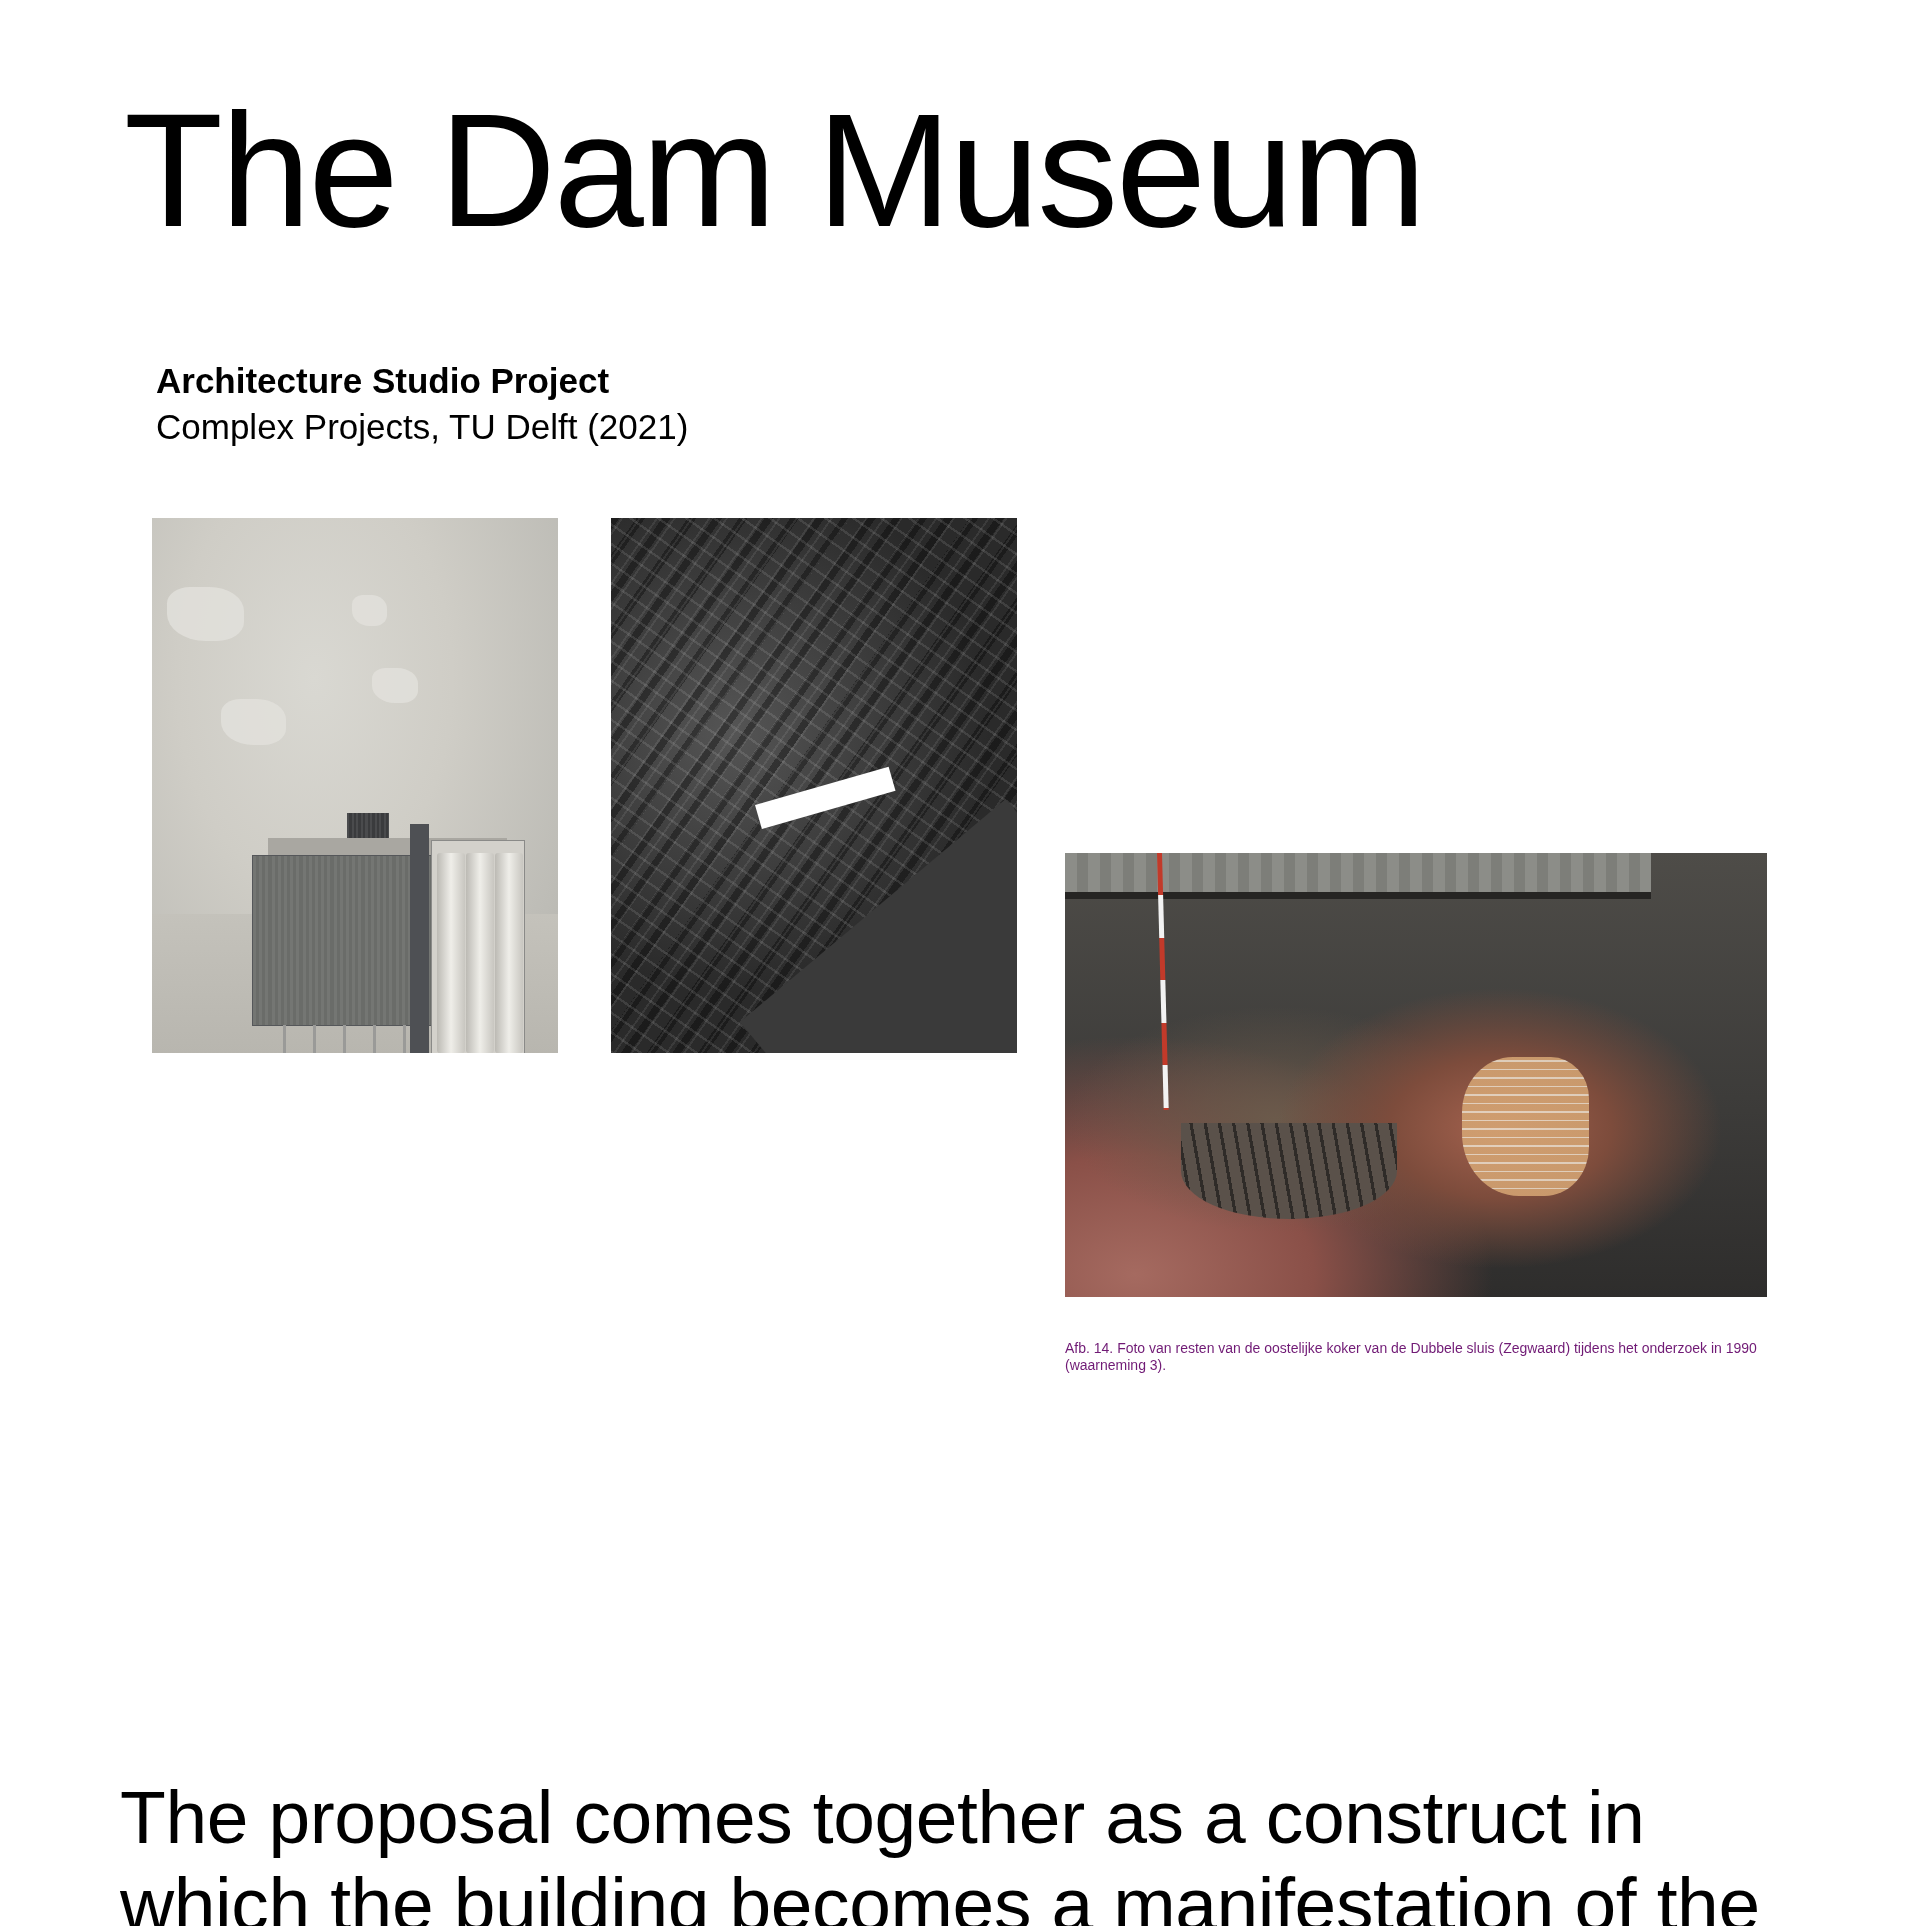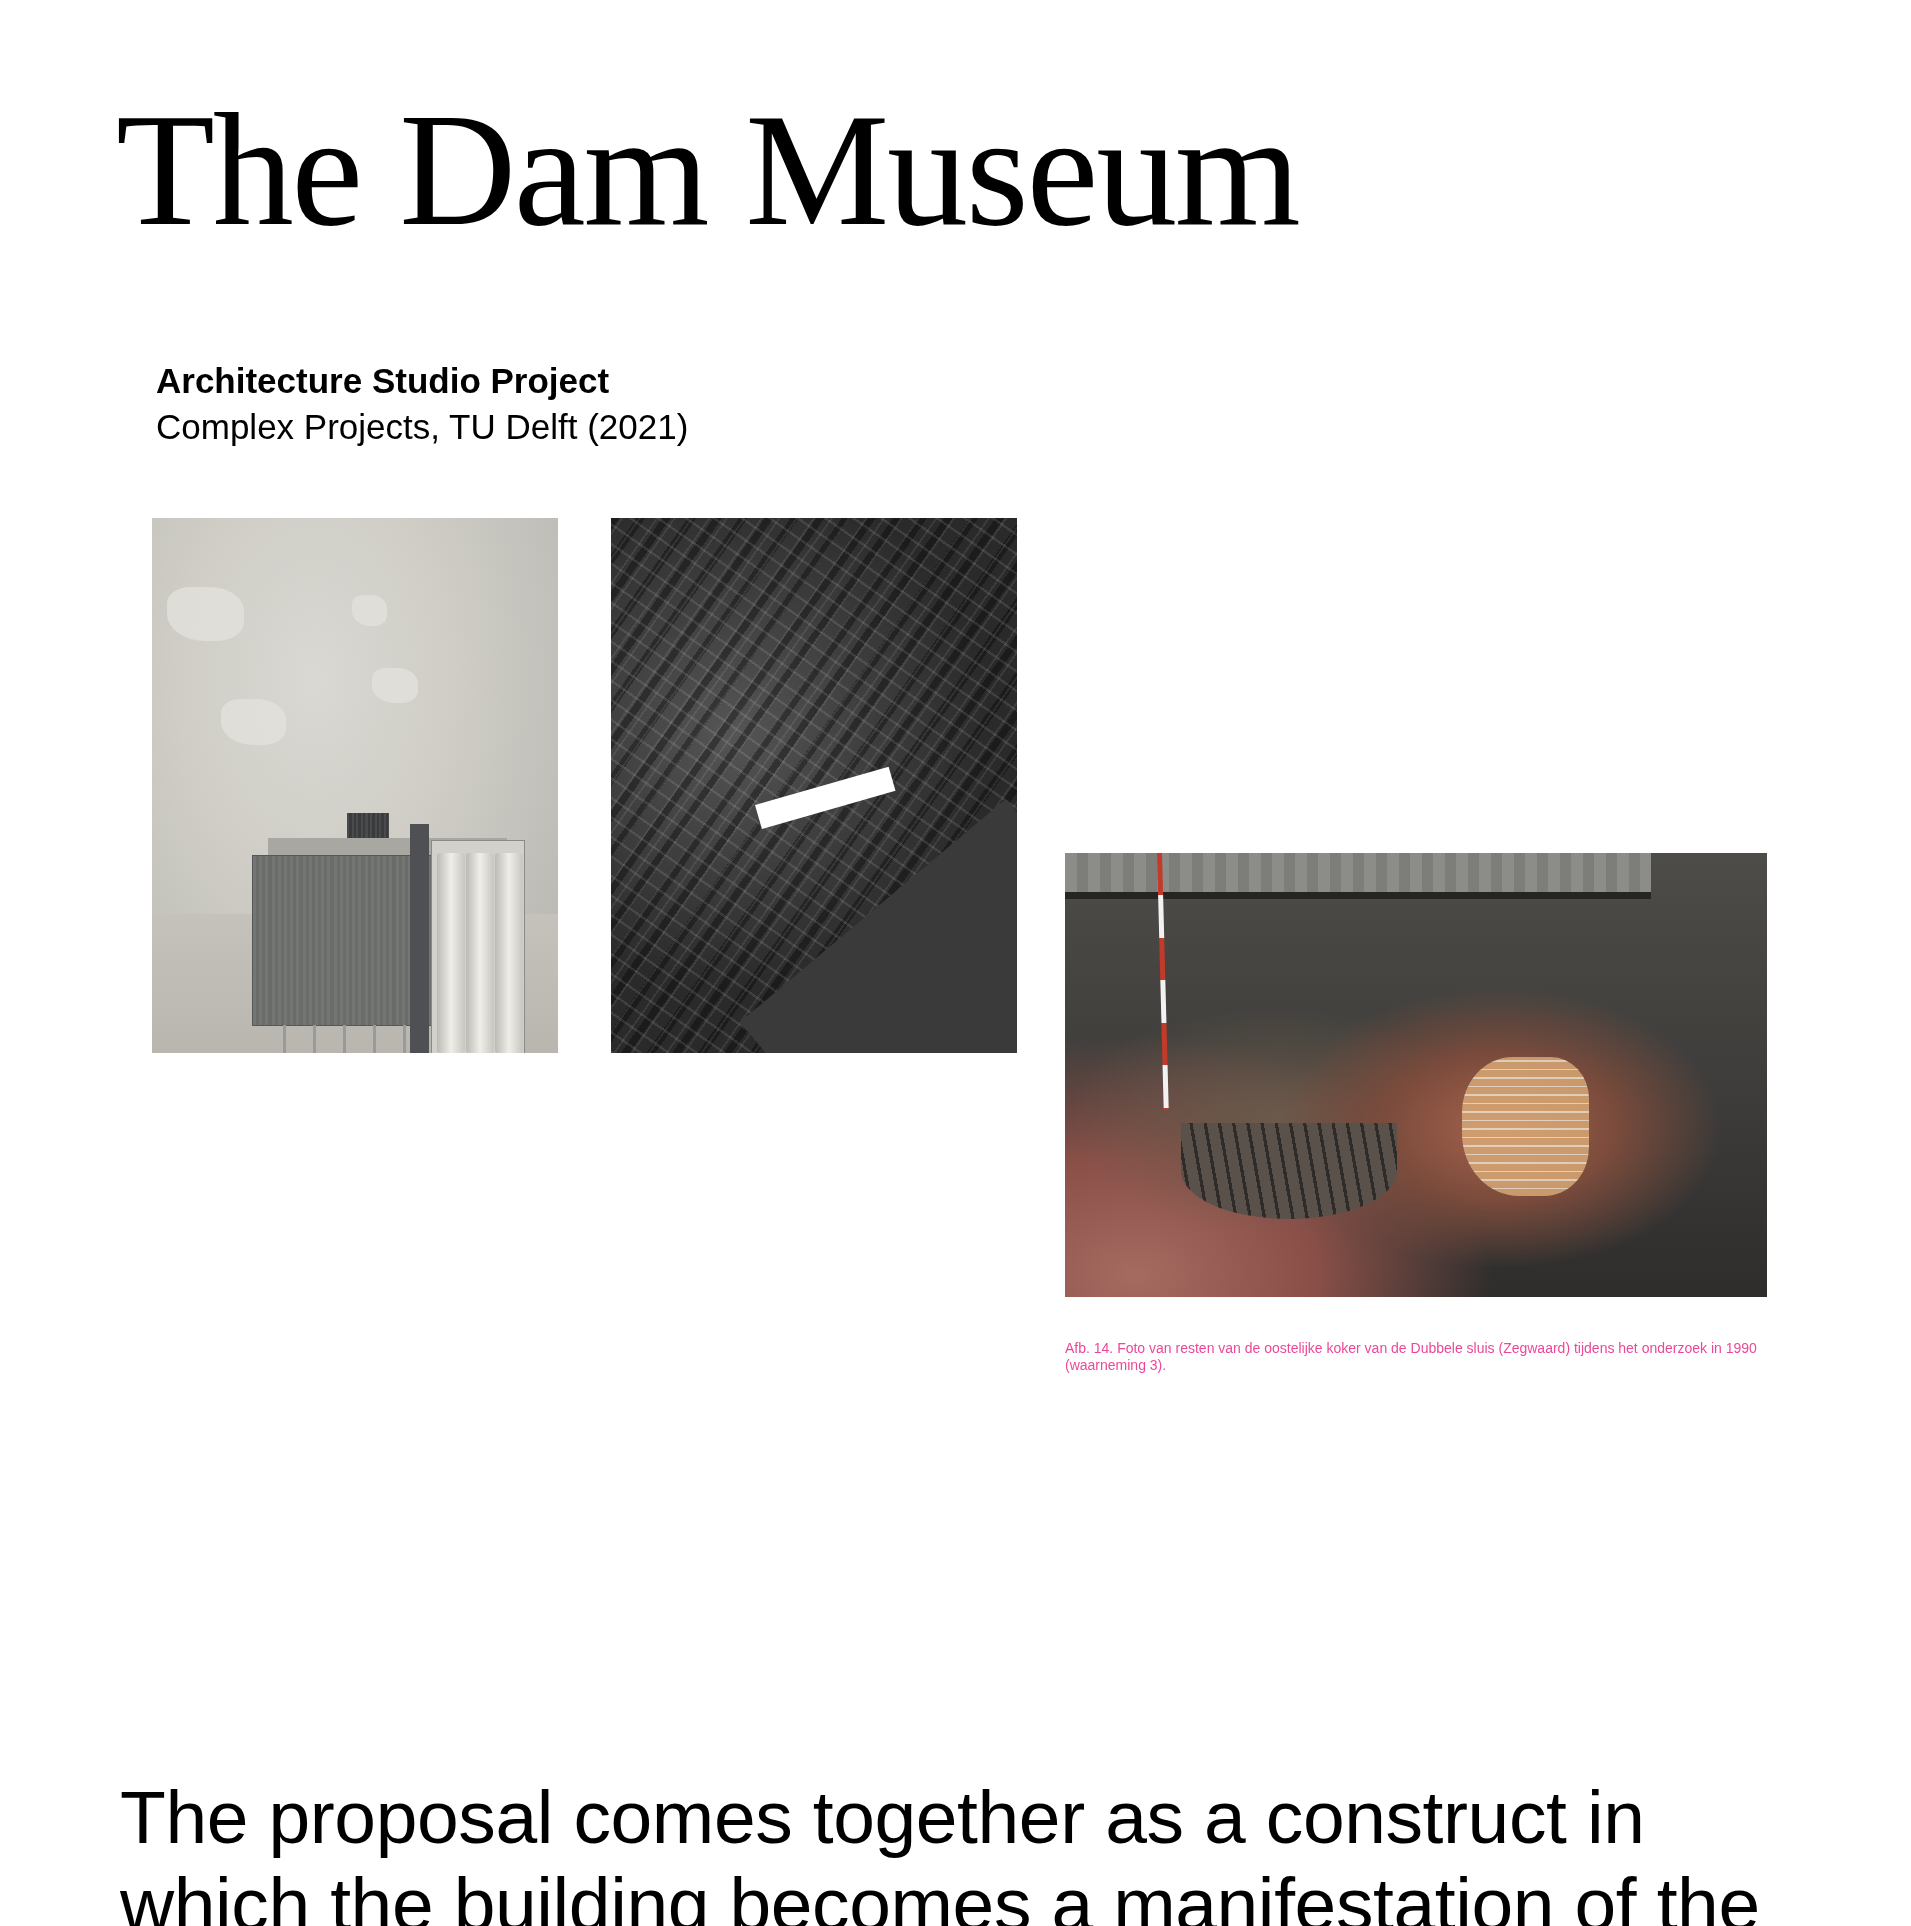--- a/index.html
+++ b/index.html
@@ -1,20 +1,20 @@
 <!DOCTYPE html>
 <html style="font-size:6.2px"><head>
 <meta charset="utf-8">
 <style>
   html, body { margin: 0; padding: 0; background: #ffffff; }
   body { width: 1911px; height: 2703px; position: relative; overflow: hidden;
          font-family: "Liberation Sans", sans-serif; color: #000; }
   .abs { position: absolute; margin-left: 36px; }
 
-  #title { left: 116px; top: 89px; font-size: 162px; line-height: 1; letter-spacing: -2.3px; white-space: nowrap; font-family: Liberation Serif, serif; }
+  #title { left: 124px; top: 89px; font-size: 162px; line-height: 1; letter-spacing: -2.3px; white-space: nowrap; }
 
   #meta { left: 120px; top: 358px; font-size: 35px; line-height: 46px; }
   #meta .bold { font-weight: bold; }
 
   
   #img-model { left: 116px; top: 518px; width: 406px; height: 535px; overflow: hidden;
     background: radial-gradient(ellipse at 40% 30%, #d9d8d2 0%, #cfcdc6 40%, #bdbcb6 80%, #b2b1ab 100%); }
   #img-model .floor { position:absolute; left:0; right:0; bottom:0; height:139px;
     background: linear-gradient(#c4c2bb, #b8b6af); }
   #img-model .patch { position:absolute; background:#e2e1dc; border-radius: 30% 45% 35% 50%; opacity:.8; }
@@ -51,21 +51,21 @@
   }
   #img-excavation .slab { position:absolute; left:0; top:0; width:586px; height:39px;
     background: repeating-linear-gradient(90deg,#8c8d88 0 11.6px,#7d7e79 11.6px 23px); border-bottom:7px solid #262523; }
   #img-excavation .rod { position:absolute; left:92px; top:0; width:5.4px; height:257px;
     background: repeating-linear-gradient(#c23a2a 0 42px, #f2f2f2 42px 85px); transform: rotate(-1.5deg); transform-origin:top; }
   #img-excavation .brick { position:absolute; left:397px; top:204px; width:127px; height:139px;
     background: repeating-linear-gradient(0deg, #d7a775 0 7px, #efe3d0 7px 8.5px); border-radius: 40% 30% 35% 45%; opacity:.85; }
   #img-excavation .arch { position:absolute; left:116px; top:270px; width:216px; height:96px;
     background: repeating-linear-gradient(80deg, #5a514a 0 10.8px, #2f2b28 10.8px 14px); border-radius: 0 0 60% 60%; }
 
-  #caption { left: 1029px; top: 1340px; width: 693px; font-size: 14px; line-height: 17px; color:#ec4899; }
+  #caption { left: 1029px; top: 1340px; width: 693px; font-size: 14px; line-height: 17px; color:#701a75; }
 
   #body-text { left: 120px; top: 1774px; width: 1695px; font-size: 75px; line-height: 87px; letter-spacing: -0.4px; }
 </style>
 </head>
 <body>
 
 <h1 id="title" class="abs" style="margin:0;font-weight:normal;">The Dam Museum</h1>
 
 <div id="meta" class="abs">
   <div class="bold">Architecture Studio Project</div>

